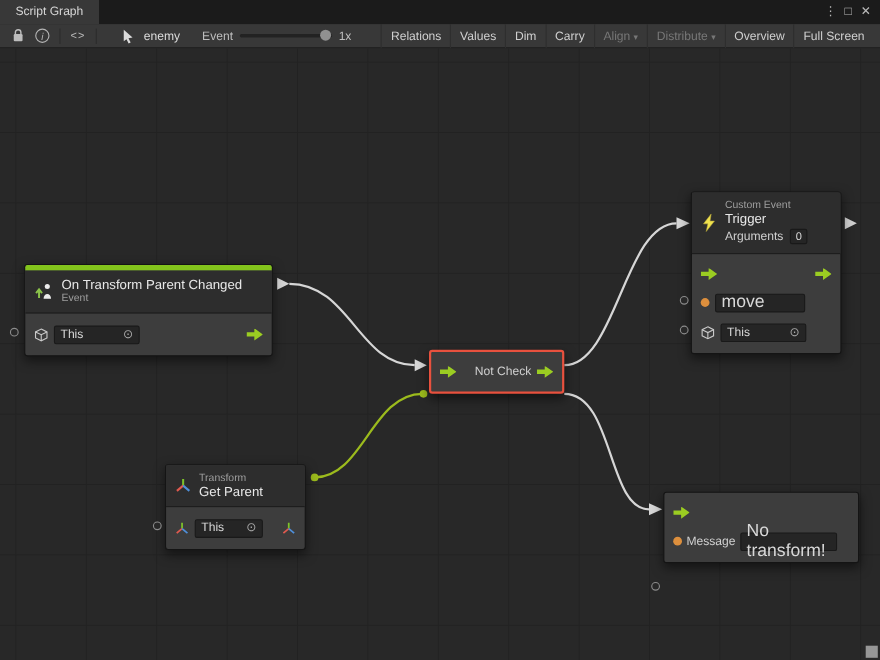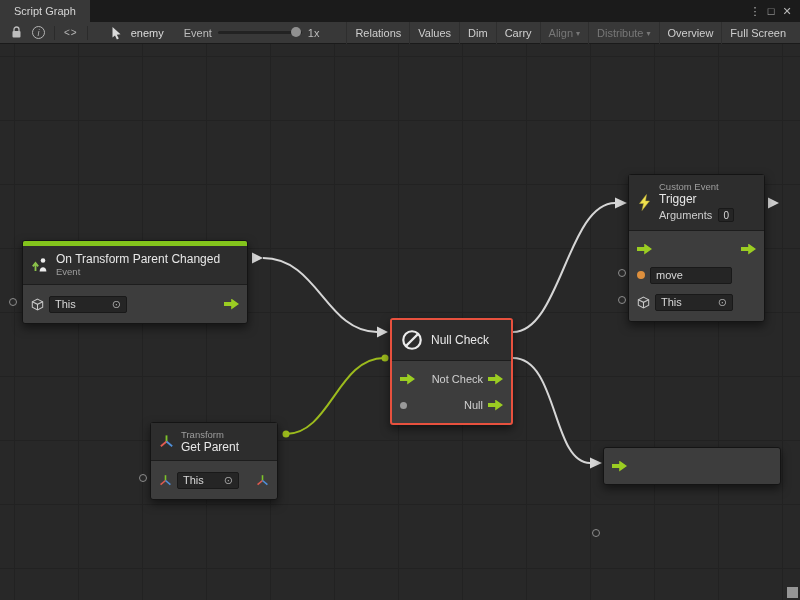--- a/index.html
+++ b/index.html
@@ -57,21 +57,21 @@
   .nbody{padding:8px;display:flex;flex-direction:column;}
   .row{display:flex;align-items:center;gap:5px;height:20px;}
   .row.tall{height:22px;}
   .grow{flex:1;}
   .farrow{width:15px;height:11px;background:#9bcd22;flex:0 0 auto;
     clip-path:polygon(0 32%,48% 32%,48% 0,100% 50%,48% 100%,48% 68%,0 68%);}
   .dd{background:#252525;border:1px solid #191919;border-radius:2px;height:17px;
       display:flex;align-items:center;padding:0 5px;font-size:11px;color:#d8d8d8;gap:4px;}
   .picker{color:#a8a8a8;margin-left:auto;font-size:11px;line-height:11px;}
   .tf{background:#252525;border:1px solid #191919;border-radius:2px;height:17px;
-      display:flex;align-items:center;padding:0 5px;font-size:11px;color:#d8d8d8;}
+      display:flex;align-items:center;padding:0 5px;font-size:16px;color:#d8d8d8;}
   .ring{position:absolute;width:8px;height:8px;border:1px solid #8c8c8c;border-radius:50%;background:#282828;}
   .dot{width:8px;height:8px;border-radius:50%;flex:0 0 auto;}
   .dot.orange{background:#dd8f3d;}
   .dot.gray{background:#9a9a9a;width:7px;height:7px;}
   .plabel{font-size:11px;color:#d0d0d0;white-space:nowrap;}
   .checkbox{width:12px;height:12px;background:#222;border:1px solid #0f0f0f;border-radius:2px;flex:0 0 auto;}
   .argfield{width:16px;height:14px;background:#252525;border:1px solid #191919;border-radius:2px;
             font-size:10px;color:#d8d8d8;display:flex;align-items:center;justify-content:center;}
   .grip{position:absolute;right:2px;bottom:2px;width:11px;height:11px;background:#969696;z-index:3;}
 </style>
@@ -217,38 +217,25 @@
             <path d="M6.5 6.5 V1.2" stroke="#7ec32a" stroke-width="1.6"></path>
             <path d="M6.5 6.5 L1.6 10.6" stroke="#e05a4f" stroke-width="1.6"></path>
             <path d="M6.5 6.5 L11.4 10.6" stroke="#4f8fd9" stroke-width="1.6"></path>
           </svg>
         </div>
       </div>
       <div class="ring" style="left:-12px;top:51px"></div>
     </div>
 
     <div class="node selected" style="left:390px;top:274px;width:123px">
-      <div class="nheader" style="padding:8px">
-        <svg width="24" height="24" viewBox="0 0 22 22">
-          <circle cx="11" cy="11" r="8" fill="none" stroke="#ebebeb" stroke-width="2"></circle>
-          <line x1="5.6" y1="16.4" x2="16.4" y2="5.6" stroke="#ebebeb" stroke-width="2"></line>
-        </svg>
-        <div class="ntitle">Null Check</div>
-      </div>
       <div class="nbody" style="gap:6px">
         <div class="row">
           <div class="farrow"></div>
           <div class="grow"></div>
           <span class="plabel">Not Check</span>
-          <div class="farrow"></div>
-        </div>
-        <div class="row">
-          <div class="dot gray"></div>
-          <div class="grow"></div>
-          <span class="plabel">Null</span>
           <div class="farrow"></div>
         </div>
       </div>
     </div>
 
     <div class="node" style="left:628px;top:130px;width:137px">
       <div class="nheader">
         <svg width="15" height="17" viewBox="0 0 15 17">
           <path d="M9.5 0.5 L2.5 9.5 H6.5 L5 16.5 L12.5 7 H8.5 Z" fill="#efe14e" stroke="#b9a93a" stroke-width="0.5"></path>
         </svg>
@@ -284,19 +271,24 @@
       </div>
       <div class="ring" style="left:-11px;top:94px"></div>
       <div class="ring" style="left:-11px;top:121px"></div>
     </div>
 
     <div class="node" style="left:603px;top:403px;width:178px">
       <div class="nbody" style="gap:5px">
         <div class="row">
           <div class="farrow"></div>
         </div>
+        <div class="row tall" style="gap:4px">
+          <div class="dot orange"></div>
+          <span class="plabel">Message</span>
+          <div class="tf" style="width:88px">No transform!</div>
+        </div>
       </div>
       <div class="ring" style="left:-12px;top:81px"></div>
     </div>
 
     <div class="grip"></div>
   </div>
 </div>
 
 </body></html>

